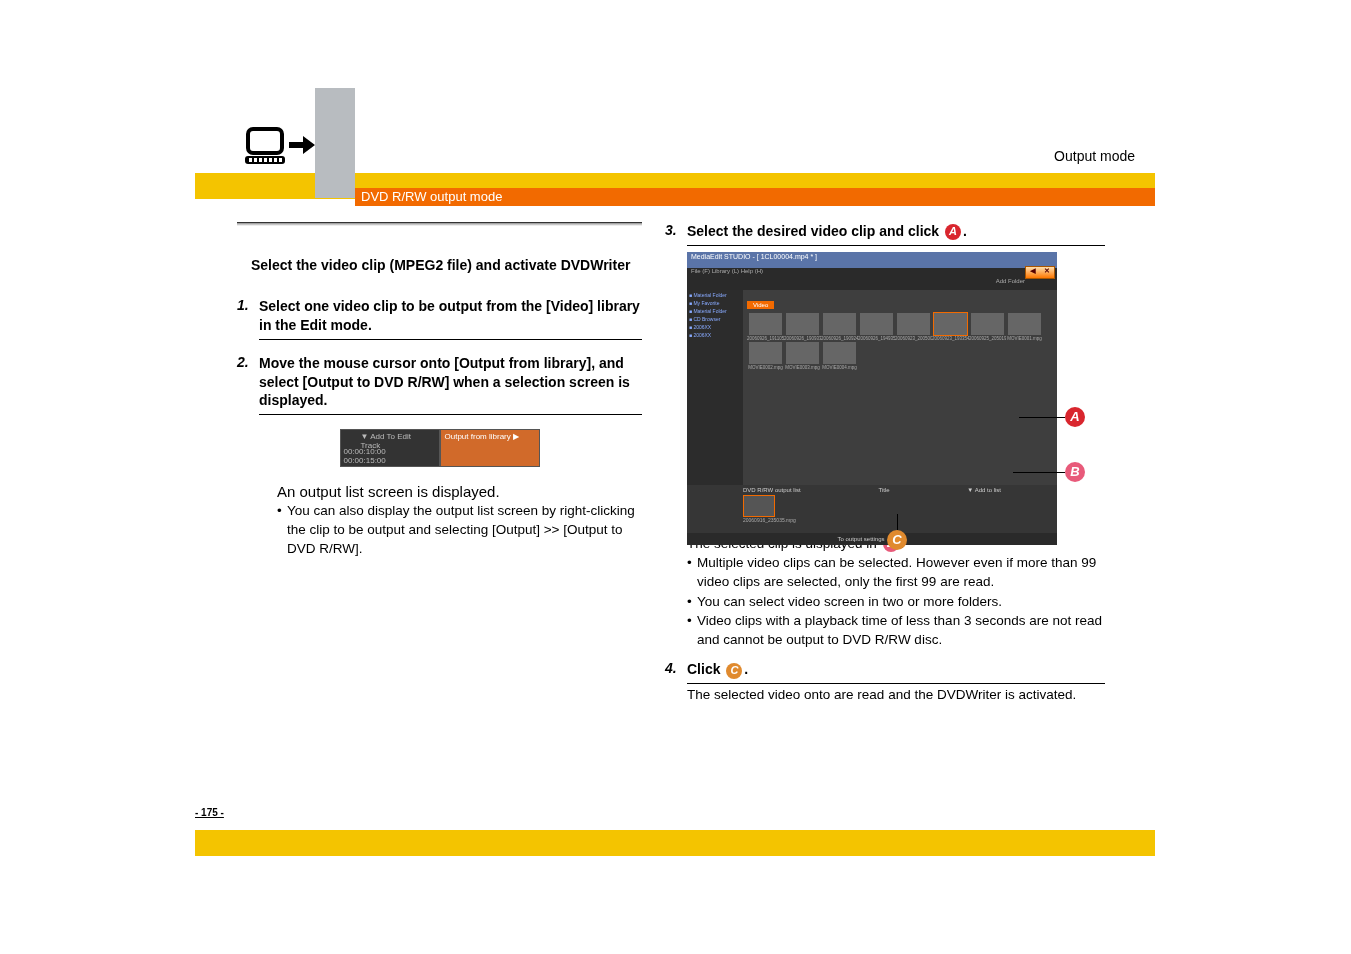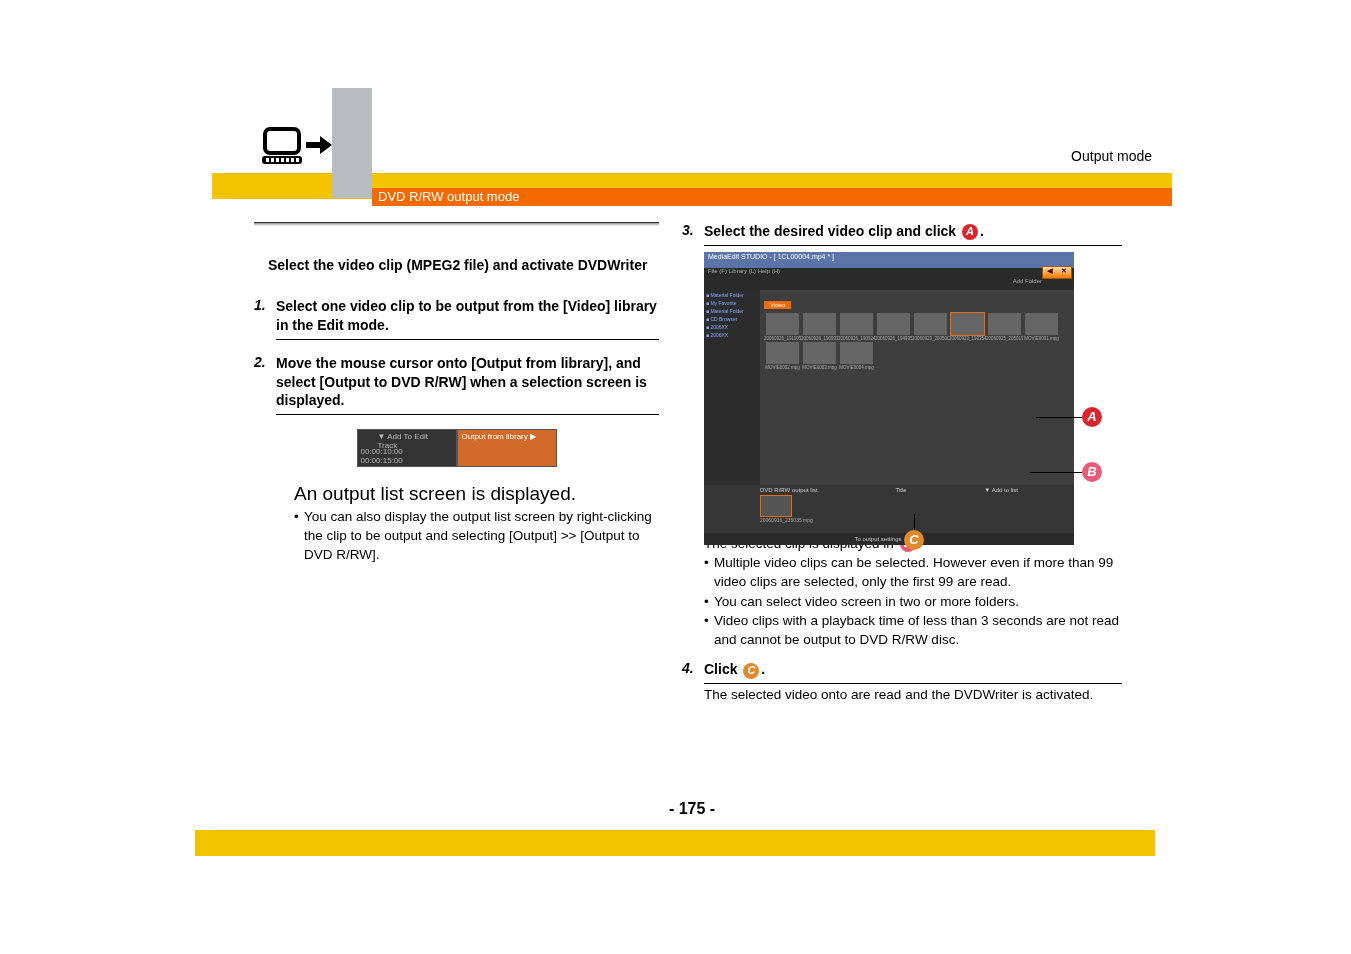--- a/index.html
+++ b/index.html
@@ -10,21 +10,21 @@
     width: 1351px;
   }
   .canvas {
     position: relative;
     width: 1351px;
     height: 954px;
     background: #fff;
   }
   .page {
     position: absolute;
-    left: 212px;
+    left: 195px;
     top: 88px;
     width: 960px;
     height: 740px;
     background: #fff;
   }
   .grey-block {
     position: absolute;
     left: 120px;
     top: 0;
     width: 40px;
@@ -116,21 +116,21 @@
   }
   .step-rule {
     border: none;
     border-top: 1px solid #000;
     margin: 2px 0 14px 22px;
   }
   .indent-note {
     margin-left: 40px;
     margin-top: 2px;
     line-height: 1.4;
-    font-size: 19px;
+    font-size: 15px;
   }
   .sub-note {
     margin-left: 22px;
     line-height: 1.4;
     font-size: 13.5px;
   }
   .bullet {
     display: flex;
     margin-left: 22px;
     line-height: 1.4;
@@ -324,23 +324,23 @@
     margin: 0 2px;
   }
   .inline-callout.A { background: #d9262e; }
   .inline-callout.B { background: #e85a7a; }
   .inline-callout.C { background: #e08a2e; }
   .page-num {
     position: absolute;
     bottom: 10px;
     left: 0;
     width: 100%;
-    text-align: center;
-    font-weight: bold;
-    font-size: 16px;
+    font-weight: bold;
+    font-size: 10px;
+    text-decoration: underline;
   }
   .yellow-bottom {
     position: absolute;
     left: 195px;
     top: 830px;
     width: 960px;
     height: 26px;
     background: #f4c400;
   }
   .hairline-top { border-top:1px solid #000; margin:2px 0 2px 22px;}

